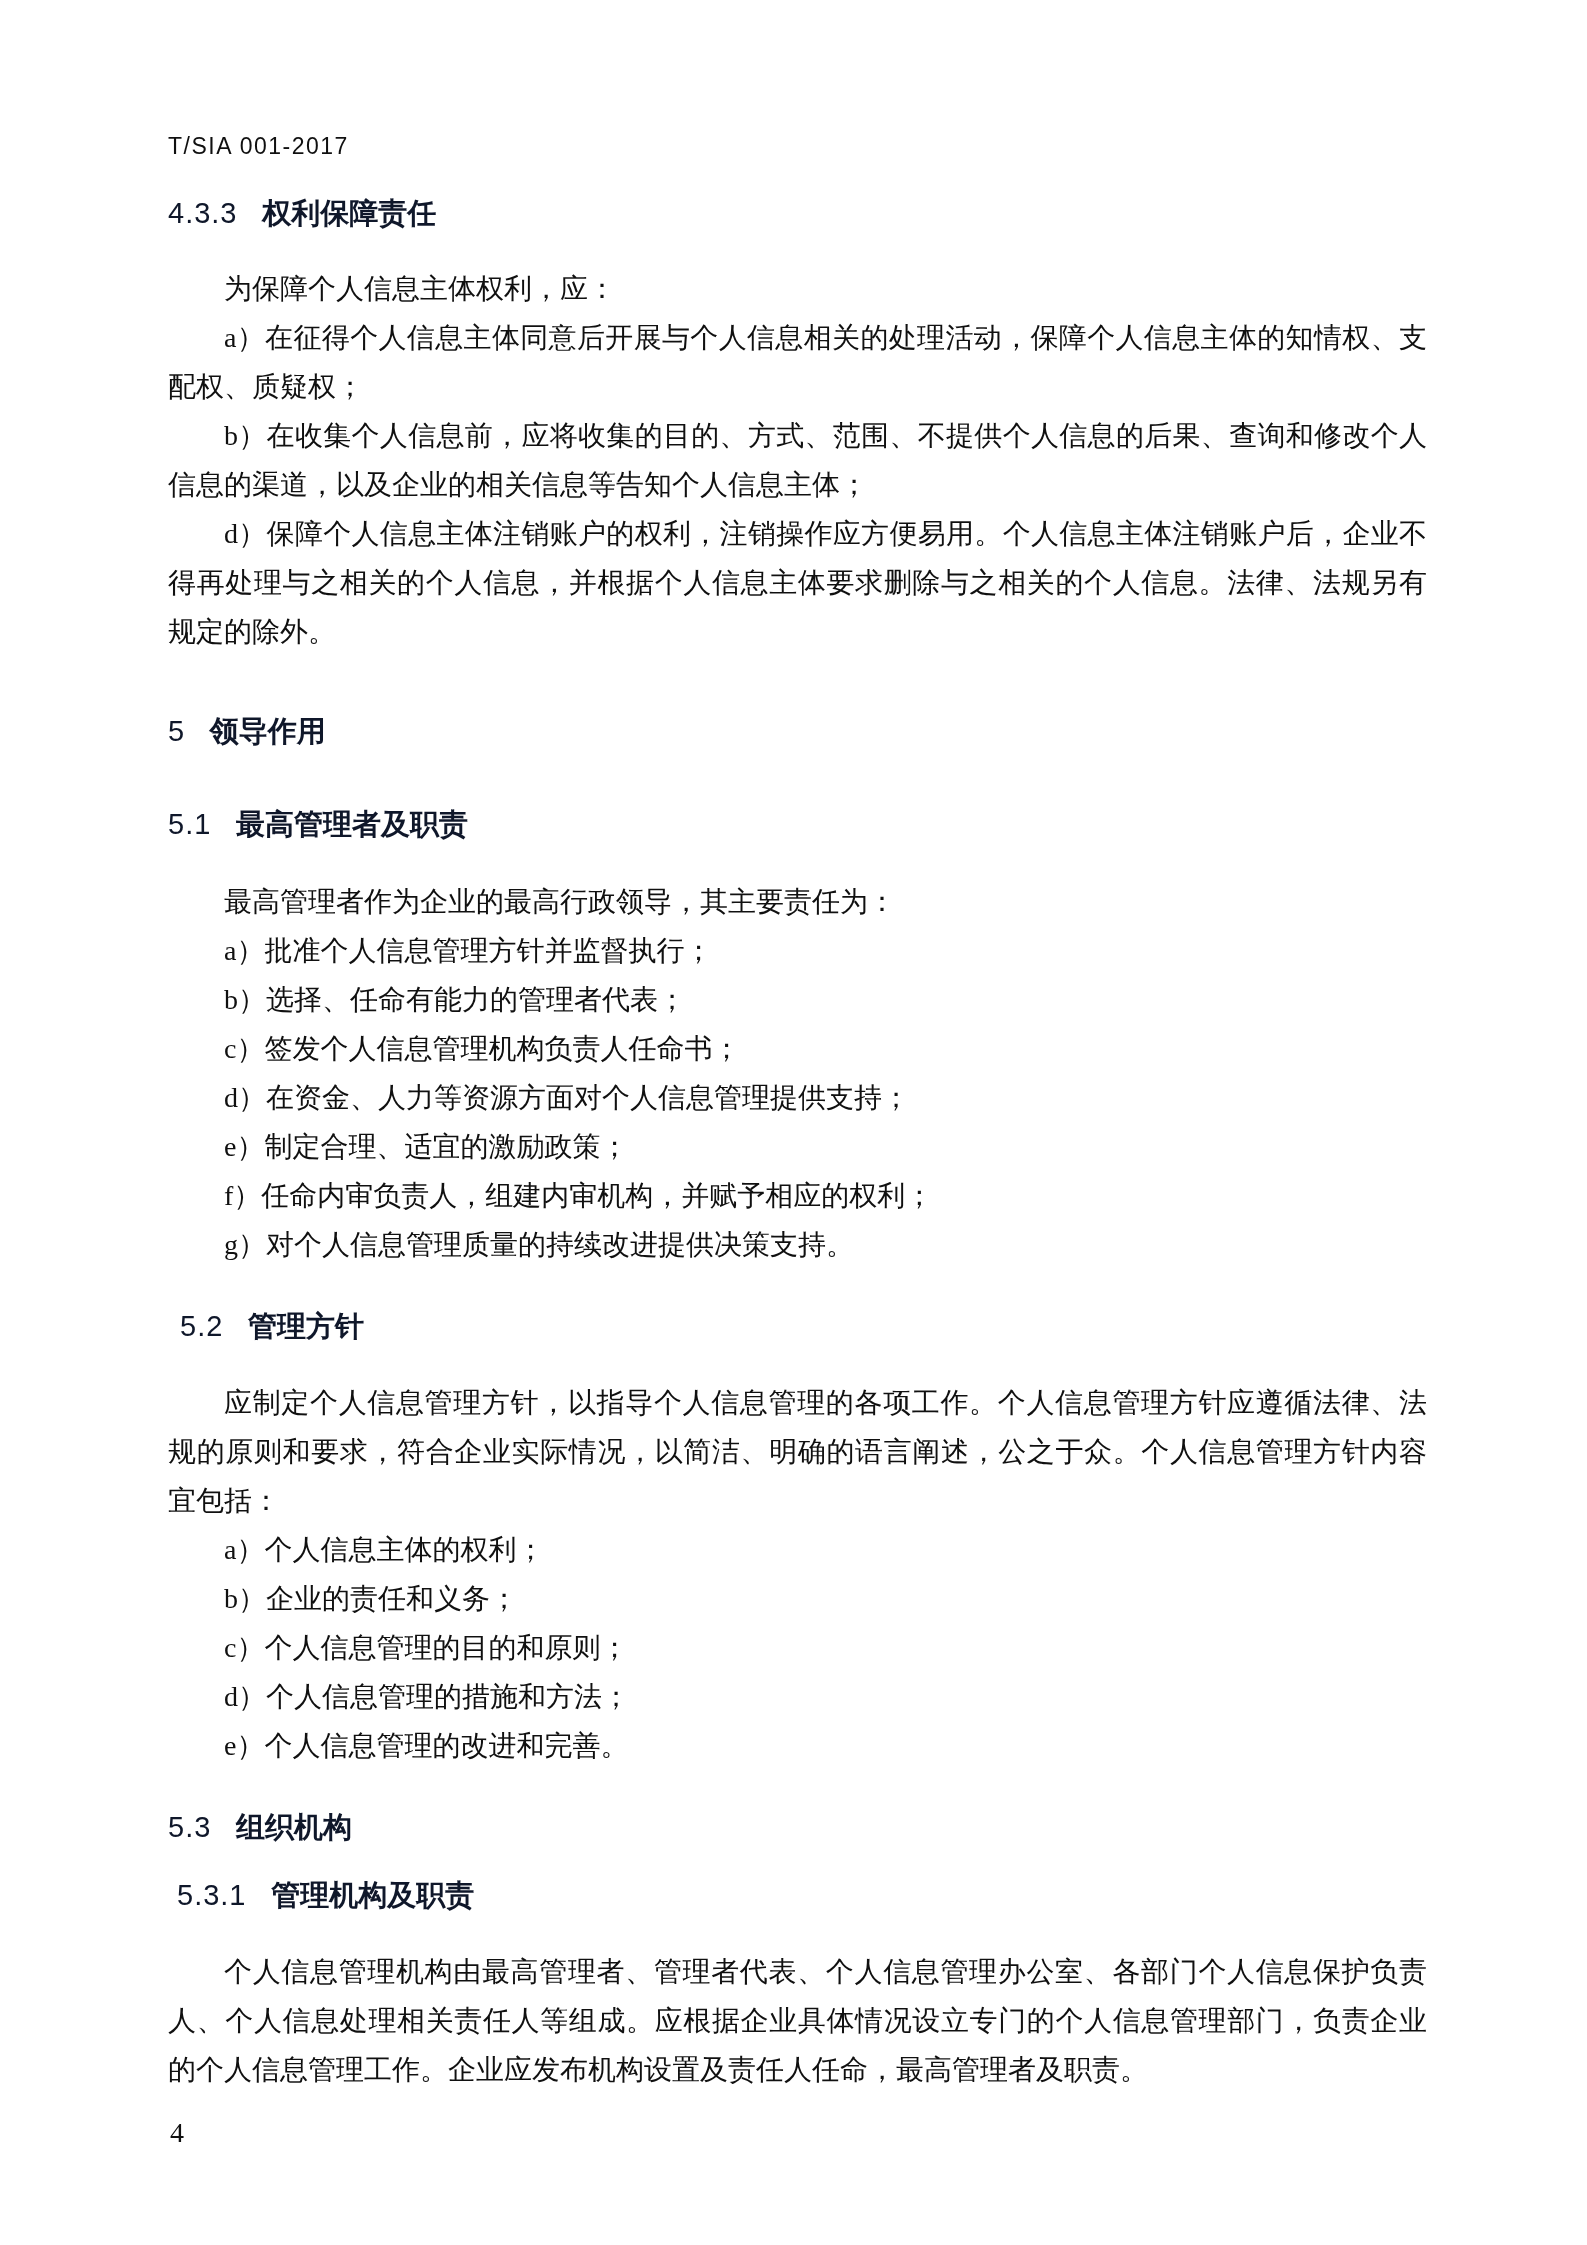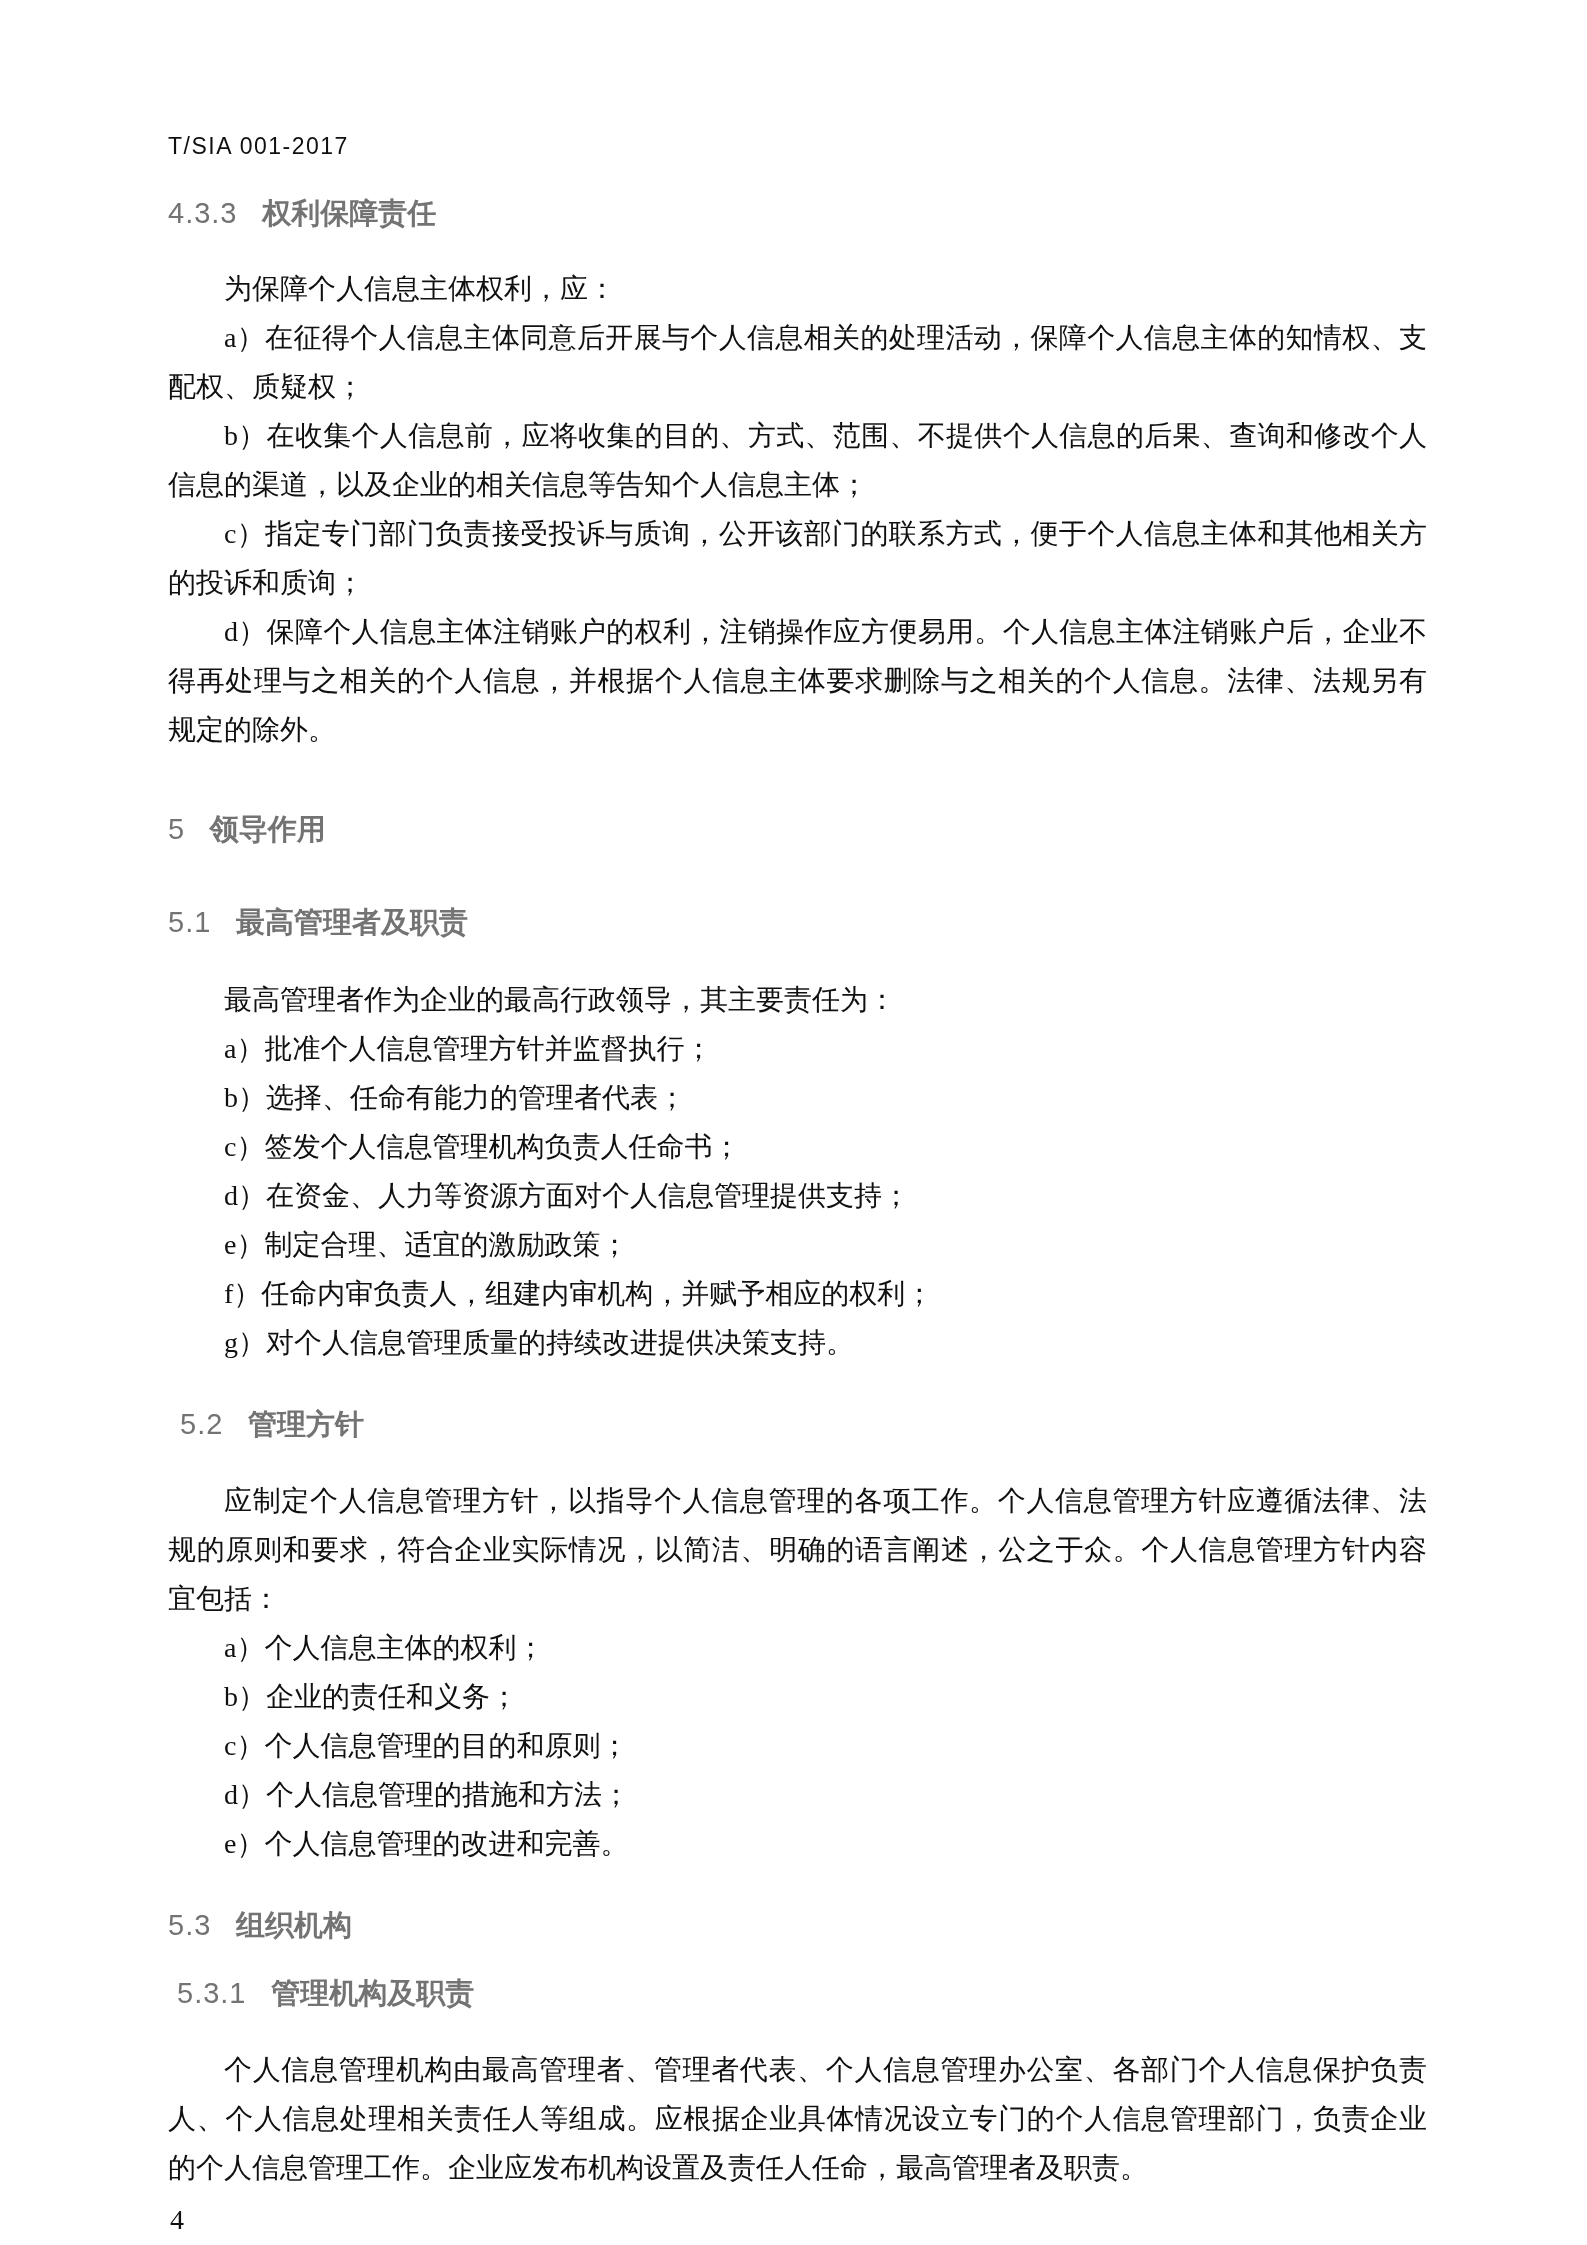--- a/index.html
+++ b/index.html
@@ -23,21 +23,21 @@
     font-size: 23px;
     letter-spacing: 1.5px;
     margin: 0 0 26px 0;
     font-weight: 400;
   }
 
   h2, h3, h4 {
     font-family: "Liberation Sans", "DejaVu Sans", sans-serif;
     font-size: 29px;
     font-weight: 700;
-    color: #737373;
+    color: #0f172a;
     margin: 0;
     line-height: 1.5;
   }
 
   .h-num {
     font-weight: 400;
     letter-spacing: 1px;
     margin-right: 0.85em;
   }
 
@@ -67,21 +67,20 @@
 
 <div class="page">
 
   <div class="doc-header">T/SIA 001-2017</div>
 
   <section class="sec-433">
     <h3><span class="h-num">4.3.3</span><span>权利保障责任</span></h3>
     <p>为保障个人信息主体权利，应：</p>
     <p>a）在征得个人信息主体同意后开展与个人信息相关的处理活动，保障个人信息主体的知情权、支配权、质疑权；</p>
     <p>b）在收集个人信息前，应将收集的目的、方式、范围、不提供个人信息的后果、查询和修改个人信息的渠道，以及企业的相关信息等告知个人信息主体；</p>
-    <p>c）指定专门部门负责接受投诉与质询，公开该部门的联系方式，便于个人信息主体和其他相关方的投诉和质询；</p>
     <p>d）保障个人信息主体注销账户的权利，注销操作应方便易用。个人信息主体注销账户后，企业不得再处理与之相关的个人信息，并根据个人信息主体要求删除与之相关的个人信息。法律、法规另有规定的除外。</p>
   </section>
 
   <h2 class="chapter-5"><span class="h-num">5</span><span>领导作用</span></h2>
 
   <section class="sec-51">
     <h3><span class="h-num">5.1</span><span>最高管理者及职责</span></h3>
     <p>最高管理者作为企业的最高行政领导，其主要责任为：</p>
     <p>a）批准个人信息管理方针并监督执行；</p>
     <p>b）选择、任命有能力的管理者代表；</p>

